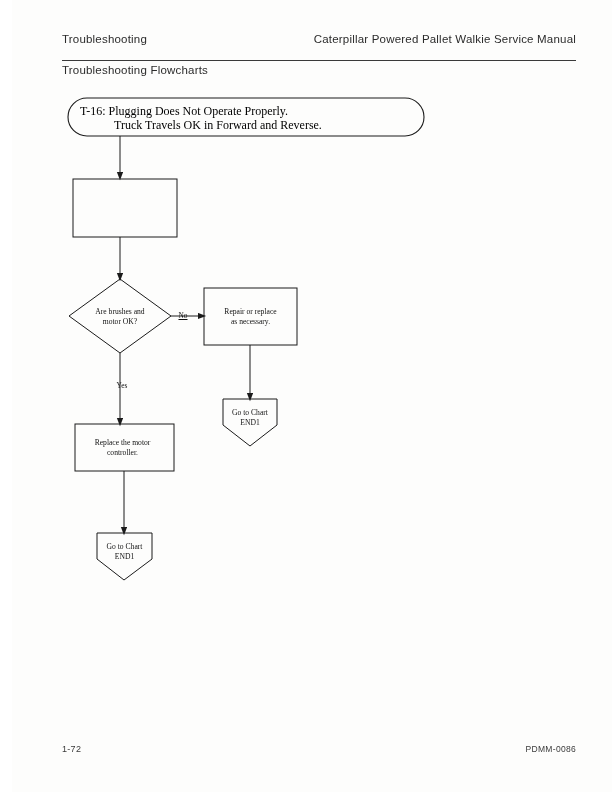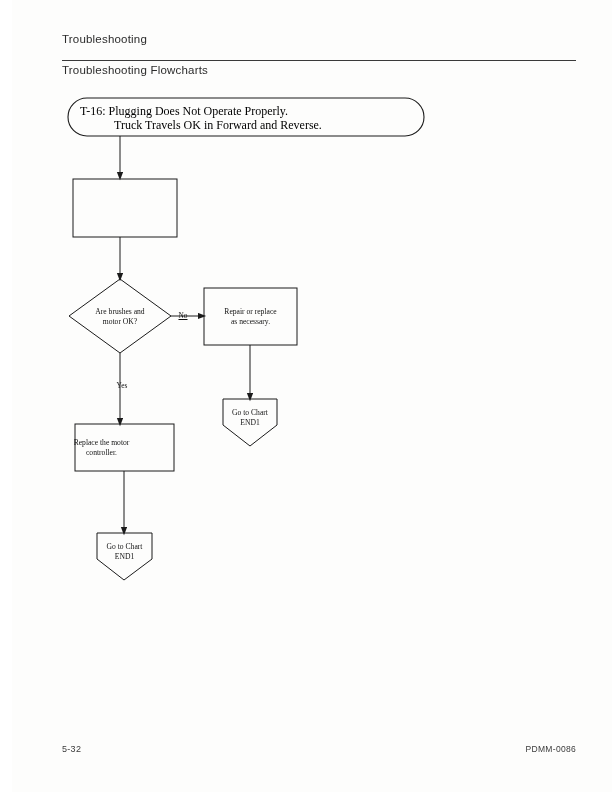--- a/index.html
+++ b/index.html
@@ -115,20 +115,21 @@
     color: #111111;
     text-align: center;
   }
 </style>
 </head>
 <body>
 
 <div id="page">
 
   <div class="hdr-left">Troubleshooting</div>
+  <div class="hdr-right">Caterpillar Powered Pallet Walkie Service Manual</div>
   <div class="hdr-rule"></div>
   <div class="hdr-sub">Troubleshooting Flowcharts</div>
 
   <svg id="flow" viewBox="0 0 612 792" xmlns="http://www.w3.org/2000/svg">
     <defs>
       <marker id="arrow" markerWidth="9" markerHeight="9" refX="4.2" refY="3.2" orient="auto" markerUnits="userSpaceOnUse">
         <path d="M0,0 L8.4,3.2 L0,6.4 z" fill="#1b1b1b"></path>
       </marker>
     </defs>
 
@@ -164,26 +165,26 @@
 
   <div class="node-text" style="left:58px; top:307px; width:100px;">Are brushes and
 motor OK?</div>
 
   <div class="node-text" style="left:192px; top:307px; width:93px;">Repair or replace
 as necessary.</div>
 
   <div class="node-text" style="left:211px; top:408px; width:54px;">Go to Chart
 END1</div>
 
-  <div class="node-text" style="left:46px; top:438px; width:87px;">Replace the motor
+  <div class="node-text" style="left:67px; top:438px; width:87px;">Replace the motor
 controller.</div>
 
   <div class="node-text" style="left:85px; top:542px; width:55px;">Go to Chart
 END1</div>
 
   <div class="edge-label" style="left:160px; top:311px; width:22px;text-decoration:underline;">No</div>
 
   <div class="edge-label" style="left:96px; top:381px; width:28px;">Yes</div>
 
-  <div class="ftr-left">5-32</div>
+  <div class="ftr-left">1-72</div>
   <div class="ftr-right">PDMM-0086</div>
 
 </div>
 
 </body></html>

